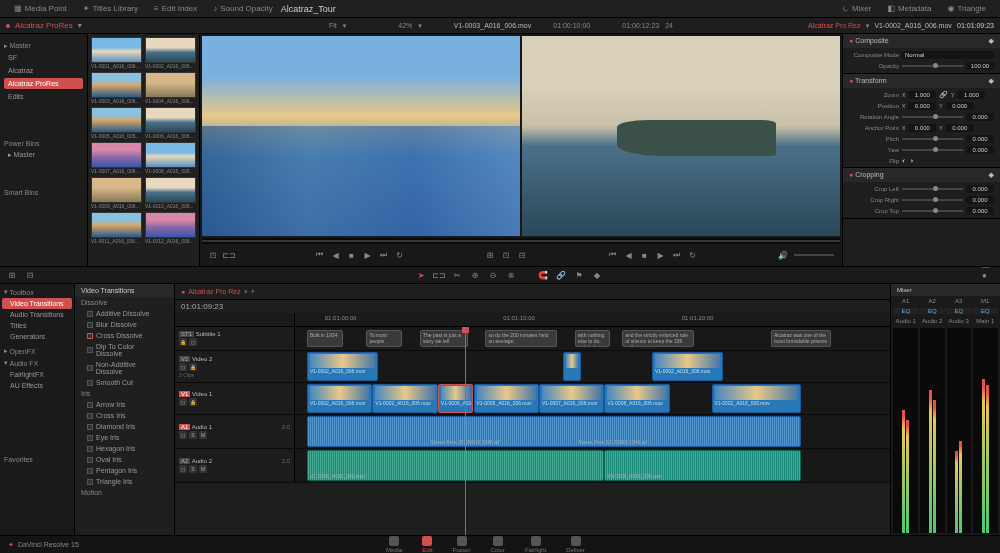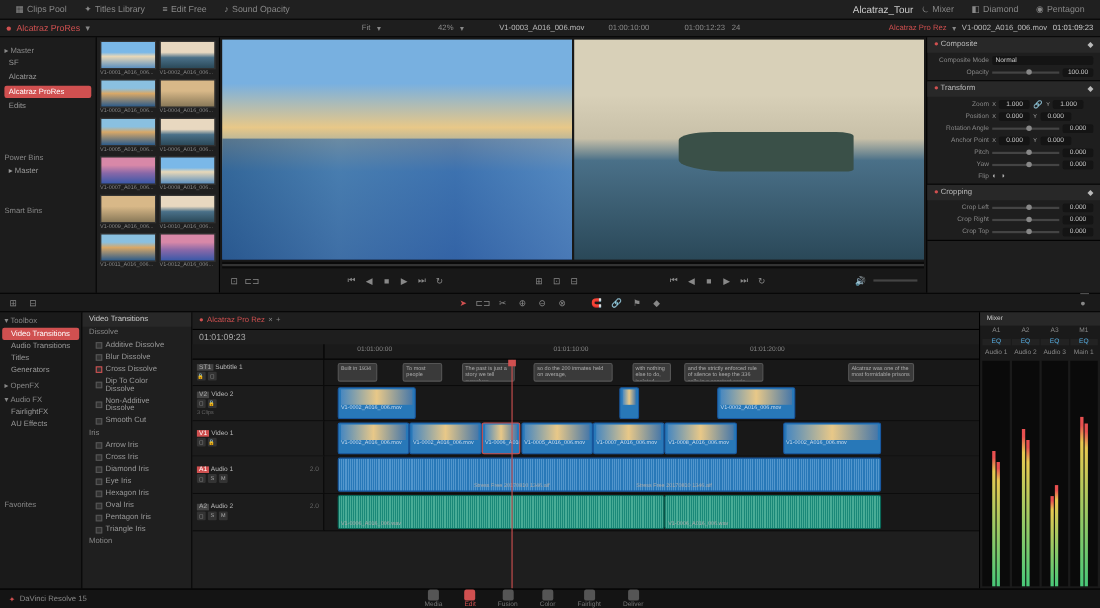--- a/index.html
+++ b/index.html
@@ -1,19 +1,19 @@
 <!DOCTYPE html>
 <html><head>
 <meta charset="utf-8">
 <style>
 html,body{margin:0;padding:0;width:1000px;height:553px;overflow:hidden;background:#1a1a1a;font-family:-apple-system,Helvetica,Arial,sans-serif;font-size:8px;color:#aaa}
 *{box-sizing:border-box}
 .top-bar{height:18px;background:#202020;display:flex;align-items:center;padding:0 6px;border-bottom:1px solid #000}
 .top-bar .tab{display:flex;align-items:center;gap:3px;padding:0 8px;color:#888;cursor:pointer}
-.top-bar .title{flex:1;text-align:right;color:#ccc;font-size:9px}
+.top-bar .title{flex:1;text-align:left;color:#ccc;font-size:9px}
 .sub-bar{height:16px;background:#1e1e1e;display:flex;align-items:center;border-bottom:1px solid #000}
 .sub-left{width:200px;display:flex;align-items:center;padding:0 6px;color:#d05050;gap:5px}
 .sub-left span.dot{width:4px;height:4px;background:#d05050;border-radius:50%}
 .sub-vcontrols{flex:1;display:flex;align-items:center;justify-content:center;gap:6px;color:#888;font-size:7px}
 .sub-vcontrols .name{color:#bbb}
 .sub-right{width:198px;display:flex;align-items:center;padding:0 6px;color:#d05050;font-size:7px;justify-content:space-between}
 .upper{height:232px;display:flex}
 .col-bins{width:88px;background:#1c1c1c;border-right:1px solid #000;padding:4px;display:flex;flex-direction:column;gap:2px}
 .col-bins .hdr{color:#888;font-size:7px;margin-top:4px}
 .col-bins .item{padding:2px 4px;color:#999;font-size:7px;border-radius:2px}
@@ -106,46 +106,46 @@
 .bottom-bar .pg.sel{color:#d05050}
 .bottom-bar .pg .ic{width:10px;height:10px;background:#555;border-radius:2px}
 .bottom-bar .pg.sel .ic{background:#d05050}
 </style>
 </head>
 <body>
 
 <div class="top-bar">
   <div class="tab">
       <span>▦</span>
-      <span>Clips Pool</span>
+      <span>Media Point</span>
     </div>
   <div class="tab">
       <span>✦</span>
       <span>Titles Library</span>
     </div>
   <div class="tab">
       <span>≡</span>
-      <span>Edit Free</span>
+      <span>Edit Index</span>
     </div>
   <div class="tab">
       <span>♪</span>
       <span>Sound Opacity</span>
     </div>
   <div class="title">Alcatraz_Tour</div>
   <div class="tab">
       <span>⏾</span>
       <span>Mixer</span>
     </div>
   <div class="tab">
       <span>◧</span>
-      <span>Diamond</span>
+      <span>Metadata</span>
     </div>
   <div class="tab">
       <span>◉</span>
-      <span>Pentagon</span>
+      <span>Triangle</span>
     </div>
 </div>
 
 <div class="sub-bar">
   <div class="sub-left">
       <span class="dot"></span>
       <span>Alcatraz ProRes</span>
       <span style="color:#888">▾</span>
     </div>
   <div class="sub-vcontrols">

